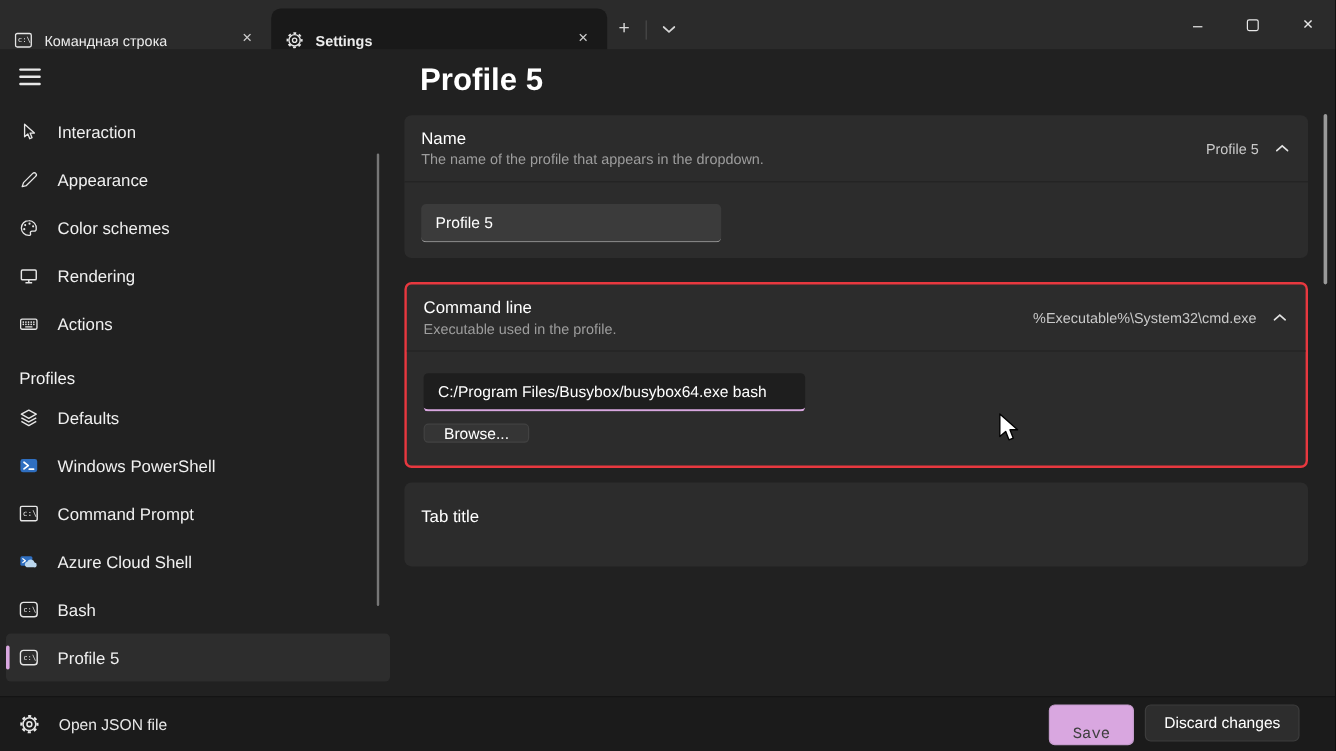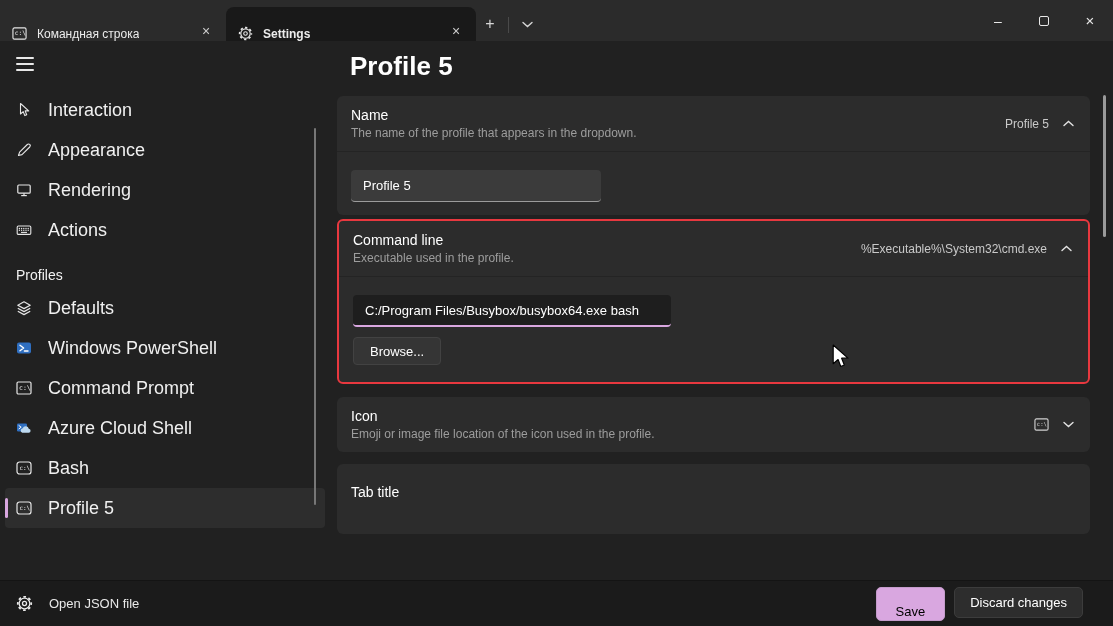--- a/index.html
+++ b/index.html
@@ -4,40 +4,40 @@
 <style>
   * { margin:0; padding:0; box-sizing:border-box; }
   html,body { width:1113px; height:626px; background:#000; overflow:hidden; }
   body { font-family:"Liberation Sans","DejaVu Sans",sans-serif; }
   .window { position:relative; width:1113px; height:626px; background:#212121; overflow:hidden; }
 
   
   .titlebar { position:absolute; top:0; left:0; width:100%; height:41px; background:#2b2b2b; display:flex; align-items:flex-end; }
   .tab { height:34px; display:flex; align-items:flex-end; padding:0 10px 0 12px; gap:10px; color:#ececec; cursor:default; }
   .tab.inactive { width:226px; }
-  .tab.active { width:250px; background:#191919; border-radius:8px 8px 0 0; }
+  .tab.active { width:280px; background:#191919; border-radius:8px 8px 0 0; }
   .tab-label { font-size:12px; white-space:nowrap; overflow:hidden; }
   .tab.active .tab-label { font-weight:bold; }
   .tab-close { margin-left:auto; width:20px; height:20px; display:flex; align-items:center; justify-content:center; color:#cdcdcd; font-size:14px; border-radius:3px; }
   .tabbar-btn { width:28px; height:30px; margin-bottom:2px; display:flex; align-items:center; justify-content:center; color:#d6d6d6; font-size:16px; }
   .tabbar-sep { width:1px; height:16px; background:#4a4a4a; margin:0 4px 8px 4px; }
   .win-controls { margin-left:auto; display:flex; height:41px; align-self:flex-start; }
   .win-btn { width:46px; height:41px; display:flex; align-items:center; justify-content:center; color:#e8e8e8; }
   .win-btn .min-glyph { font-size:14px; }
   .max-box { width:10px; height:10px; border:1.2px solid #e8e8e8; border-radius:2px; }
   .win-btn.close { font-size:15px; }
 
   
   .sidebar { position:absolute; top:41px; left:0; width:330px; bottom:46px; overflow:hidden; }
   .hamburger { margin:16px 0 0 16px; width:18px; height:14px; display:flex; flex-direction:column; justify-content:space-between; }
   .hamburger .bar { height:1.6px; background:#e8e8e8; border-radius:1px; }
   .nav-list { margin-top:19px; }
   .side-item { height:40px; margin:0 5px; border-radius:4px; display:flex; align-items:center; padding-left:11px; gap:16px; color:#f0f0f0; position:relative; }
   .side-item .icon { width:16px; height:16px; flex:0 0 16px; color:#e6e6e6; display:flex; }
-  .side-item .lbl { font-size:18px; }
+  .side-item .lbl { font-size:14px; }
   .side-item.selected { background:#2d2d2d; }
   .side-item.selected::before { content:""; position:absolute; left:0; top:10px; bottom:10px; width:3px; border-radius:2px; background:#d9a7e0; }
   .profiles-header { margin:12px 0 0 16px; height:26px; font-size:14px; font-weight:normal; color:#f2f2f2; display:flex; align-items:center; }
   .sidebar-scrollbar { position:absolute; right:14px; top:87px; width:2.5px; height:377px; background:#777; border-radius:2px; }
 
   
   .main { position:absolute; top:41px; left:330px; right:0; bottom:46px; overflow:hidden; padding:8px 23px 0 7px; }
   .page-title { margin-left:13px; font-size:26px; line-height:34px; font-weight:bold; color:#fff; }
   .card { background:#2c2c2c; border-radius:6px; margin-top:13px; }
   .card.first { margin-top:13px; }
@@ -47,32 +47,32 @@
   .card-title { font-size:14px; color:#fff; }
   .card-desc { font-size:12px; color:#9d9d9d; }
   .hdr-right { margin-left:auto; display:flex; align-items:center; gap:14px; }
   .card-value { font-size:12px; color:#c9c9c9; white-space:nowrap; }
   .chev { display:flex; }
   .card-divider { height:1px; background:#242424; }
   .card-body { padding:18px 14px 13px 14px; }
   .text-input { height:32px; border:none; outline:none; border-radius:4px; padding:0 12px; font-size:13px; color:#fff; font-family:"Liberation Sans",sans-serif; display:block; }
   .input-normal { width:250px; background:#3b3b3b; border-bottom:1px solid #9c9c9c; }
   .input-focused { width:318px; background:#1e1e1e; border-bottom:2px solid #d9a7e0; }
-  .browse-btn { margin-top:10px; height:28px; padding:0 16px; background:#353535; border:1px solid #424242; border-radius:4px; color:#fff; font-size:13px; font-family:"Liberation Sans",sans-serif; }
+  .browse-btn { margin-top:10px; height:16px; padding:0 16px; background:#353535; border:1px solid #424242; border-radius:4px; color:#fff; font-size:13px; font-family:"Liberation Sans",sans-serif; }
   .mini-icon { width:15px; height:15px; color:#cfcfcf; display:flex; }
   .content-scrollbar { position:absolute; right:7px; top:54px; width:3px; height:142px; background:#9a9a9a; border-radius:2px; }
 
   
   .footerbar { position:absolute; left:0; right:0; bottom:0; height:46px; background:#1b1b1b; border-top:1px solid #141414; display:flex; align-items:center; padding:0 30px 0 16px; }
   .openjson { display:flex; align-items:center; gap:16px; color:#e8e8e8; }
   .openjson .icon { width:17px; height:17px; display:flex; color:#e8e8e8; }
   .openjson .lbl { font-size:13px; }
   .footer-btns { margin-left:auto; display:flex; gap:9px; }
   .btn { height:31px; border-radius:5px; font-size:13px; font-family:"Liberation Sans",sans-serif; border:1px solid transparent; }
-  .btn.save { background:#d9a7e0; color:#000000; padding:16px 19px; border-color:#c49bcb; }
+  .btn.save { background:#d9a7e0; color:#404040; padding:16px 19px; border-color:#c49bcb;font-family:Liberation Mono, monospace; }
   .btn.discard { background:#2d2d2d; color:#fff; padding:0 15px; border-color:#3c3c3c; }
 
   .mouse-cursor { position:absolute; left:832px; top:344px; z-index:50; pointer-events:none; }
 </style>
 </head>
 <body>
 
 <div class="window">
 
   <div class="titlebar">
@@ -134,20 +134,32 @@
       <div class="side-item">
         <span class="icon">
           <svg viewBox="0 0 16 16" width="16" height="16" fill="none" stroke="currentColor" stroke-width="1.1" stroke-linejoin="round">
               <path d="M2.5 13.5 L3.6 10.2 L11.3 2.5 C12 1.8 13.2 1.8 13.8 2.5 C14.5 3.2 14.4 4.3 13.7 5 L6 12.6 Z"></path>
             </svg>
         </span>
         <span class="lbl">Appearance</span>
       </div>
       <div class="side-item">
         <span class="icon">
+          <svg viewBox="0 0 16 16" width="16" height="16" fill="none" stroke="currentColor" stroke-width="1.1">
+              <path d="M8 1.8 a6.2 6.2 0 1 0 0 12.4 c1.3 0 1.8 -0.8 1.4 -1.7 c-0.4 -0.9 0.2 -1.9 1.3 -1.9 l1.7 0 c1 0 1.8 -0.8 1.8 -1.8 a6.2 6.2 0 0 0 -6.2 -7"></path>
+              <circle cx="5" cy="5.6" r="0.9" fill="currentColor" stroke="none"></circle>
+              <circle cx="8.6" cy="4.4" r="0.9" fill="currentColor" stroke="none"></circle>
+              <circle cx="11.6" cy="6.6" r="0.9" fill="currentColor" stroke="none"></circle>
+              <circle cx="4.2" cy="9" r="0.9" fill="currentColor" stroke="none"></circle>
+            </svg>
+        </span>
+        <span class="lbl">Color schemes</span>
+      </div>
+      <div class="side-item">
+        <span class="icon">
           <svg viewBox="0 0 16 16" width="16" height="16" fill="none" stroke="currentColor" stroke-width="1.2">
               <rect x="1.8" y="3" width="12.4" height="8.2" rx="1"></rect>
               <line x1="8" y1="11.2" x2="8" y2="13.2"></line>
               <line x1="5.2" y1="13.6" x2="10.8" y2="13.6"></line>
             </svg>
         </span>
         <span class="lbl">Rendering</span>
       </div>
       <div class="side-item">
         <span class="icon">
@@ -243,21 +255,21 @@
               </svg>
           </span>
         </div>
       </div>
       <div class="card-divider"></div>
       <div class="card-body">
         <input class="text-input input-normal" value="Profile 5" style="">
       </div>
     </div>
 
-    <div class="card highlighted" style="margin-top:4px;">
+    <div class="card highlighted" style="margin-top:20px;">
       <div class="card-header">
         <div class="hdr-text">
           <span class="card-title">Command line</span>
           <span class="card-desc">Executable used in the profile.</span>
         </div>
         <div class="hdr-right">
           <span class="card-value">%Executable%\System32\cmd.exe</span>
           <span class="chev">
             <svg width="11" height="7" viewBox="0 0 11 7">
                 <polyline points="1,5.5 5.5,1.5 10,5.5" fill="none" stroke="#e2e2e2" stroke-width="1.4" stroke-linecap="round"></polyline>
@@ -266,41 +278,20 @@
         </div>
       </div>
       <div class="card-divider"></div>
       <div class="card-body" style="padding-bottom:17px;">
         <input class="text-input input-focused" value="C:/Program Files/Busybox/busybox64.exe bash" style="">
         <button class="browse-btn">Browse...</button>
       </div>
     </div>
 
 
-    <div class="card">
-      <div class="card-header">
-        <div class="hdr-text">
-          <span class="card-title">Icon</span>
-          <span class="card-desc">Emoji or image file location of the icon used in the profile.</span>
-        </div>
-        <div class="hdr-right">
-          <span class="mini-icon">
-            <svg viewBox="0 0 16 16" width="15" height="15">
-                <rect x="1" y="2" width="14" height="12" rx="1.6" fill="none" stroke="currentColor" stroke-width="1.2"></rect>
-                <text x="3" y="10" font-size="6" fill="currentColor" font-family="DejaVu Sans Mono, monospace">c:\</text>
-              </svg>
-          </span>
-          <span class="chev">
-            <svg width="11" height="7" viewBox="0 0 11 7">
-                <polyline points="1,1.5 5.5,5.5 10,1.5" fill="none" stroke="#e2e2e2" stroke-width="1.4" stroke-linecap="round"></polyline>
-              </svg>
-          </span>
-        </div>
-      </div>
-    </div>
 
     <div class="card" style="margin-top:12px; min-height:70px;">
       <div class="card-header">
         <div class="hdr-text">
           <span class="card-title">Tab title</span>
         </div>
       </div>
     </div>
 
     <div class="content-scrollbar"></div>

